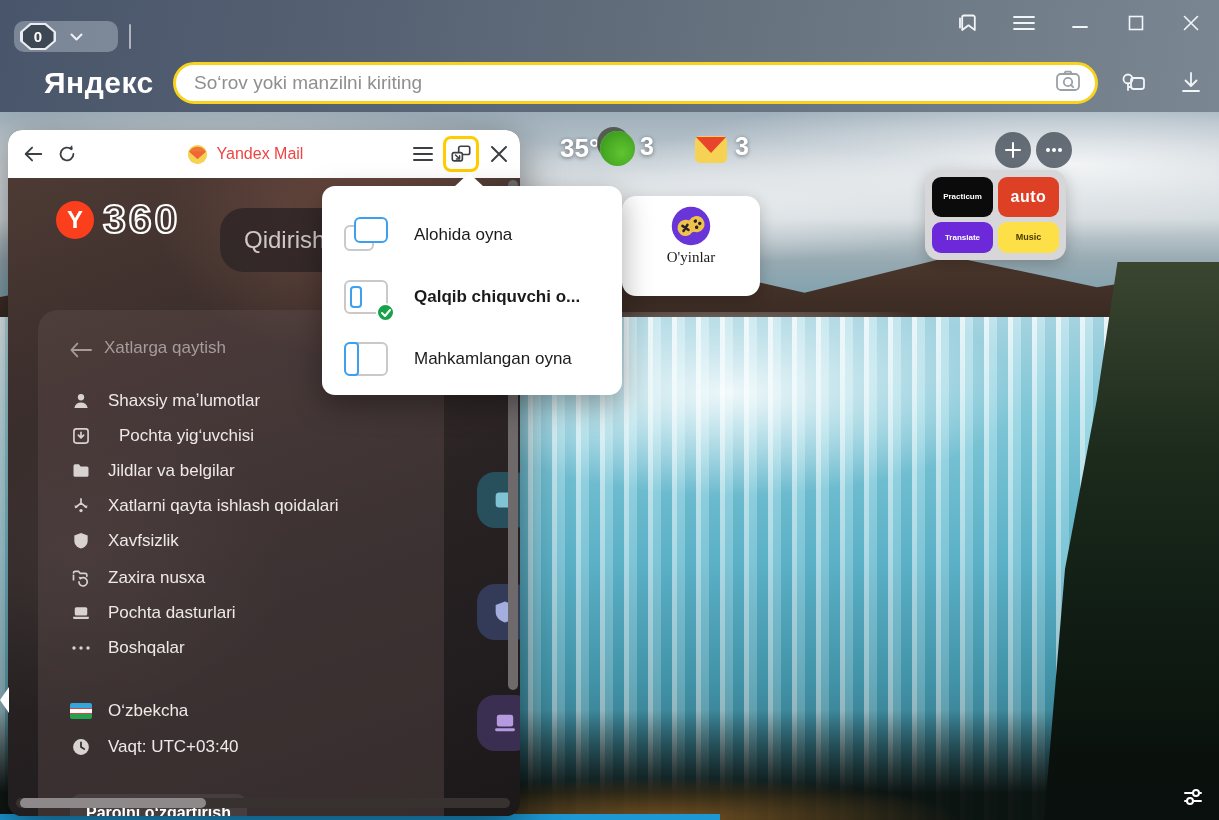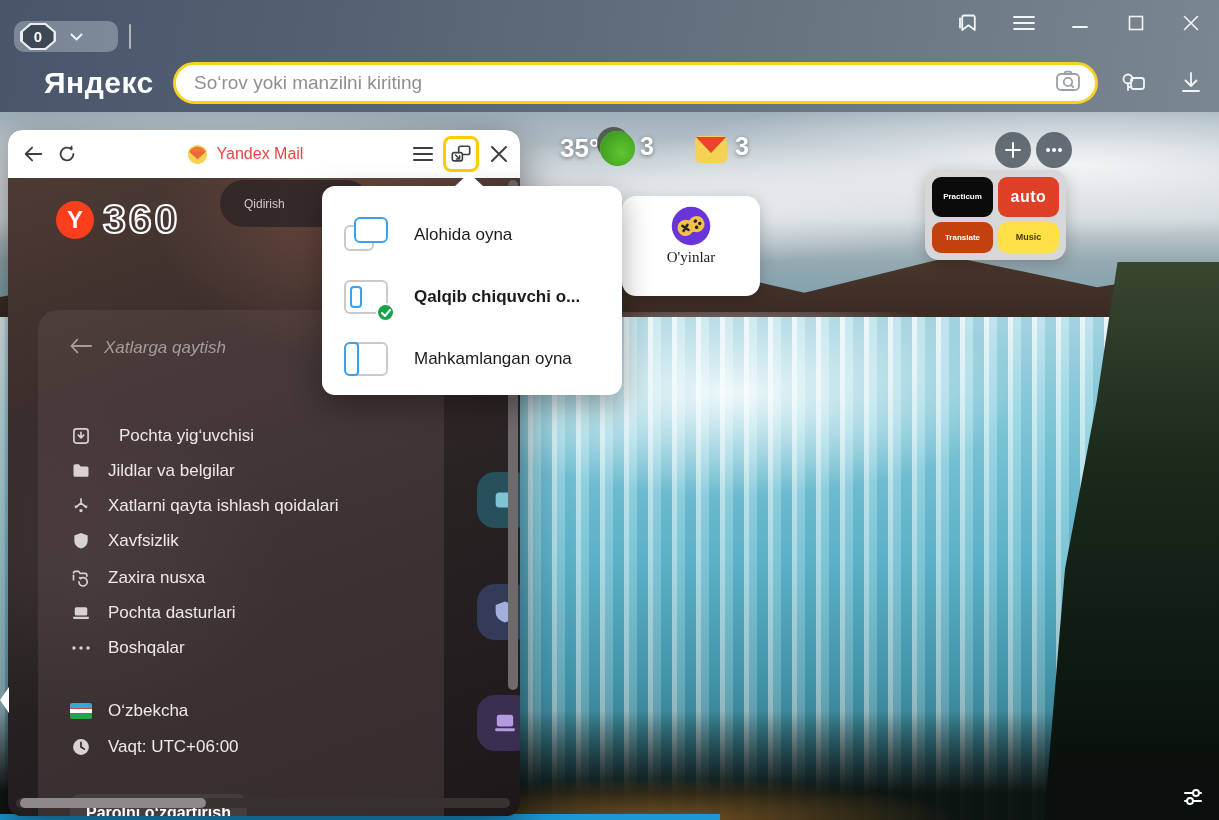--- a/index.html
+++ b/index.html
@@ -71,21 +71,21 @@
   .tile { position:absolute; top:196px; height:100px; background:#fff; border-radius:14px; z-index:2;
     box-shadow:0 4px 16px rgba(0,0,0,.22); display:flex; flex-direction:column; align-items:center;font-family:Liberation Serif, serif; }
   .tile-label { font-size:15px; color:#1b1b1b; margin-top:2px; }
   .tile-icon { width:42px; height:42px; margin-top:9px; }
   .grid-tile { position:absolute; left:925px; top:170px; width:141px; height:90px; border-radius:14px;
     background:#d7d7d9; z-index:2; box-shadow:0 4px 16px rgba(0,0,0,.22);
     display:grid; grid-template-columns:1fr 1fr; gap:5px; padding:7px; }
   .gcell { border-radius:9px; display:flex; align-items:center; justify-content:center; font-weight:bold; }
   .g-practicum { background:#0b0b0b; color:#fff; font-size:8px; }
   .g-auto { background:#de4026; color:#fff; font-size:16px; letter-spacing:.5px; }
-  .g-translate { background:#c2410c; color:#fff; font-size:8px; }
+  .g-translate { background:#6d28d9; color:#fff; font-size:8px; }
   .g-music { background:#fde047; color:#4a3a00; font-size:9px; }
 
   
   .popup { position:absolute; left:8px; top:130px; width:512px; height:686px; border-radius:14px;
     overflow:hidden; z-index:5; background:#221d1e; box-shadow:0 12px 44px rgba(0,0,0,.5); }
   .popup-header { position:absolute; left:0; top:0; width:100%; height:48px; background:#fff; display:flex; align-items:center; }
   .ph-ico { width:34px; height:34px; display:flex; align-items:center; justify-content:center; color:#3c4043; }
   .ph-title-wrap { flex:1; display:flex; align-items:center; justify-content:center; gap:9px; }
   .ph-title { font-size:16px; color:#ef4444; }
   .win-mode-btn { width:36px; height:36px; border:3px solid #ffcc00; border-radius:8px; background:#fff;
@@ -95,25 +95,25 @@
       radial-gradient(60% 32% at 72% 6%, rgba(138,90,74,.6), transparent 72%),
       radial-gradient(55% 35% at 15% 60%, rgba(95,80,77,.28), transparent 72%),
       linear-gradient(160deg,#4d3a34 0%,#3b2e2c 28%,#282223 58%,#1c1819 100%); }
   .brand { position:absolute; left:48px; top:18px; display:flex; align-items:center; }
   .brand-circle { width:38px; height:38px; border-radius:50%; background:#fb3f1d; color:#fff;
     display:flex; align-items:center; justify-content:center; font-size:24px; font-weight:bold; }
   .brand-360 { margin-left:9px; font-size:41px; font-weight:bold; letter-spacing:3px; color:#fff; }
   @supports (-webkit-text-stroke: 2px #fff) {
     .brand-360 { color:transparent; -webkit-text-stroke:2.2px #fff; }
   }
-  .qidirish { position:absolute; left:212px; top:2px; width:150px; height:47px; border-radius:24px;
-    background:rgba(48,39,39,.88); color:#cfc8c7; font-size:12px; display:flex; align-items:center; padding-left:24px; }
+  .qidirish { position:absolute; left:212px; top:30px; width:150px; height:64px; border-radius:24px;
+    background:rgba(48,39,39,.88); color:#cfc8c7; font-size:24px; display:flex; align-items:center; padding-left:24px; }
   .menu-panel { position:absolute; left:30px; top:132px; width:406px; height:506px;
     border-radius:20px 20px 0 0; background:rgba(96,80,79,.38); }
-  .back-row { position:absolute; left:32px; top:28px; display:flex; align-items:flex-start; gap:12px; color:#a59c9b; font-size:17px;font-style:italic; }
+  .back-row { position:absolute; left:32px; top:28px; display:flex; align-items:flex-end; gap:12px; color:#a59c9b; font-size:17px; }
   .mi { position:absolute; left:32px; display:flex; align-items:center; gap:16px; color:#eee9e8; font-size:17px; }
   .mi .ic { width:22px; height:22px; color:#d8d2d1; display:flex; align-items:center; justify-content:center; }
   .flag { width:23px; height:16px; border-radius:2px;
     background:linear-gradient(180deg,#35a6dc 0 30%,#d8463c 30% 36%,#ffffff 36% 63%,#d8463c 63% 69%,#27a052 69% 100%); }
   .pwd-btn { position:absolute; left:32px; top:484px; width:177px; height:37px; border-radius:10px;
     background:#453d3e; color:#fff; font-size:16px; font-weight:bold; display:flex; align-items:center; justify-content:center; }
   .sec-ico { position:absolute; left:469px; width:56px; height:56px; border-radius:18px; display:flex; align-items:center; justify-content:center; }
   .sec-mail { top:294px; background:#27505c; color:#7fc3d4; }
   .sec-shield { top:406px; background:#343b58; color:#a3aede; }
   .sec-apps { top:517px; background:#3a2f50; color:#b59ae0; }
@@ -261,20 +261,29 @@
       <div class="qidirish">Qidirish</div>
 
       <div class="menu-panel">
         <div class="back-row">
           <svg width="22" height="16" viewBox="0 0 24 16">
               <path d="M8 1L1.5 8 8 15M2 8h21" stroke="#a59c9b" stroke-width="2" fill="none" stroke-linecap="round" stroke-linejoin="round"></path>
             </svg>
           <span>Xatlarga qaytish</span>
         </div>
 
+        <div class="mi" style="top:80px;">
+          <span class="ic">
+              <svg width="20" height="20" viewBox="0 0 24 24">
+                <circle cx="12" cy="7.5" r="3.8" fill="#d8d2d1"></circle>
+                <path d="M4 20.5c.9-4.4 4.2-6.6 8-6.6s7.1 2.2 8 6.6z" fill="#d8d2d1"></path>
+              </svg>
+            </span>
+          <span>Shaxsiy maʼlumotlar</span>
+        </div>
         <div class="mi" style="top:115px;gap:27px;">
           <span class="ic">
               <svg width="20" height="20" viewBox="0 0 24 24">
                 <rect x="3.5" y="3.5" width="17" height="17" rx="3" stroke="#d8d2d1" stroke-width="2" fill="none"></rect>
                 <path d="M12 7.5v6M8.8 11l3.2 3.2 3.2-3.2" stroke="#d8d2d1" stroke-width="2" fill="none" stroke-linecap="round" stroke-linejoin="round"></path>
               </svg>
             </span>
           <span>Pochta yigʻuvchisi</span>
         </div>
         <div class="mi" style="top:150px;">
@@ -341,21 +350,21 @@
             </span>
           <span>Oʻzbekcha</span>
         </div>
         <div class="mi" style="top:426px;">
           <span class="ic">
               <svg width="20" height="20" viewBox="0 0 24 24">
                 <circle cx="12" cy="12" r="9.5" fill="#d8d2d1"></circle>
                 <path d="M12 6.5V12l4 2.5" stroke="#2b2526" stroke-width="2" fill="none" stroke-linecap="round"></path>
               </svg>
             </span>
-          <span>Vaqt: UTC+06:00</span>
+          <span>Vaqt: UTC+03:40</span>
         </div>
 
         <div class="pwd-btn">Parolni oʻzgartirish</div>
 
       </div>
 
       <div class="sec-ico sec-mail">
         <svg width="28" height="28" viewBox="0 0 24 24">
             <rect x="4" y="5.5" width="16" height="13" rx="3" fill="#7fc3d4"></rect>
           </svg>

